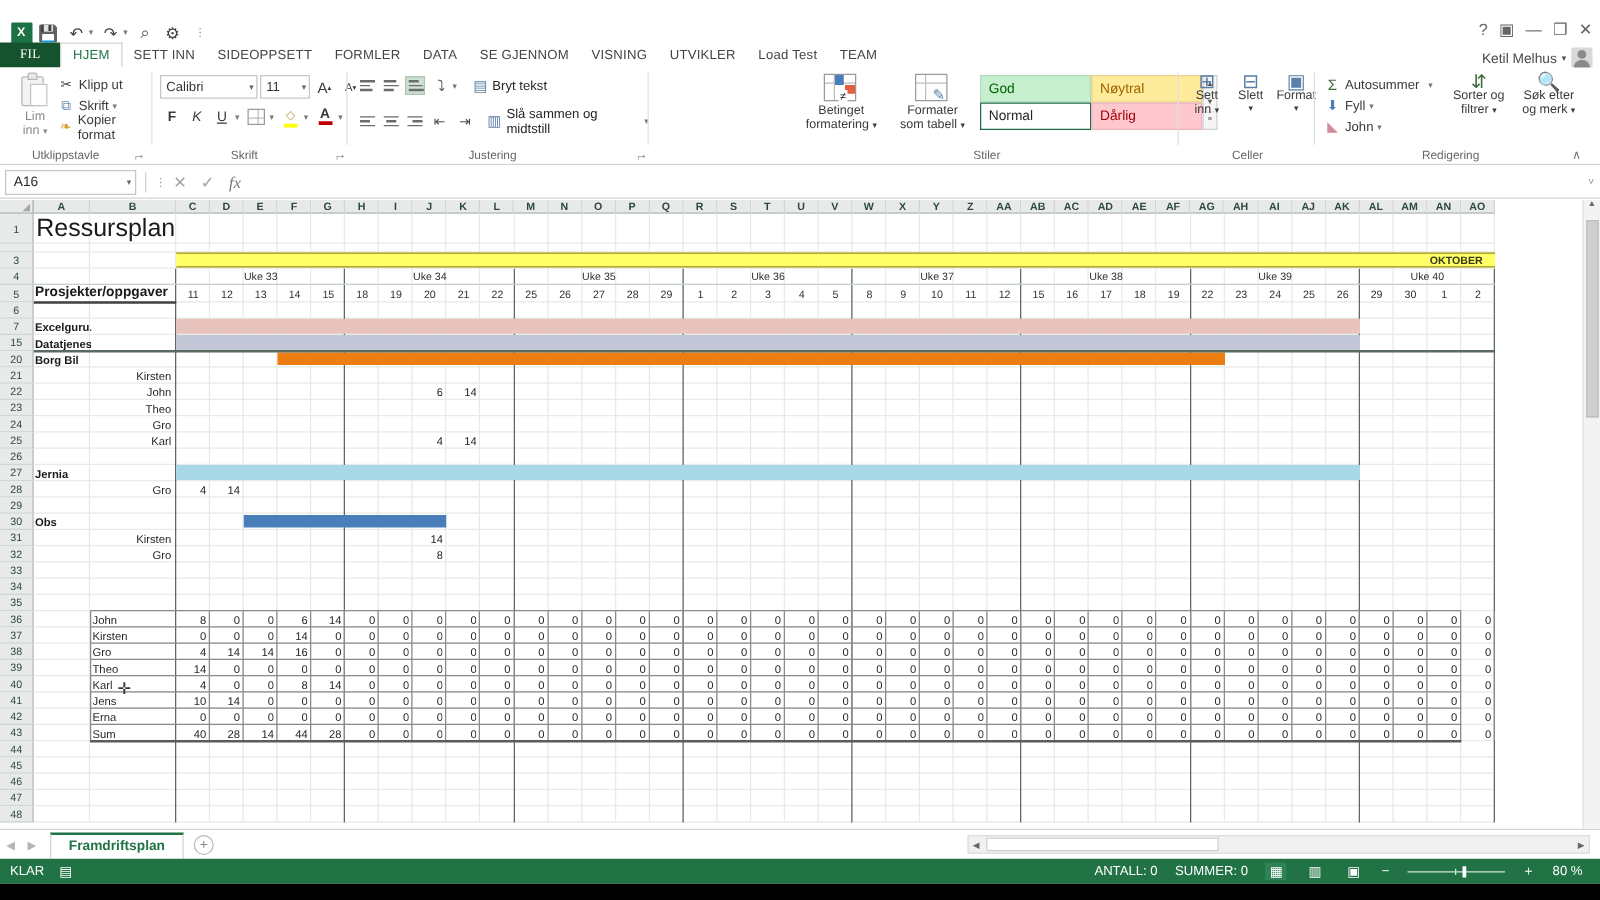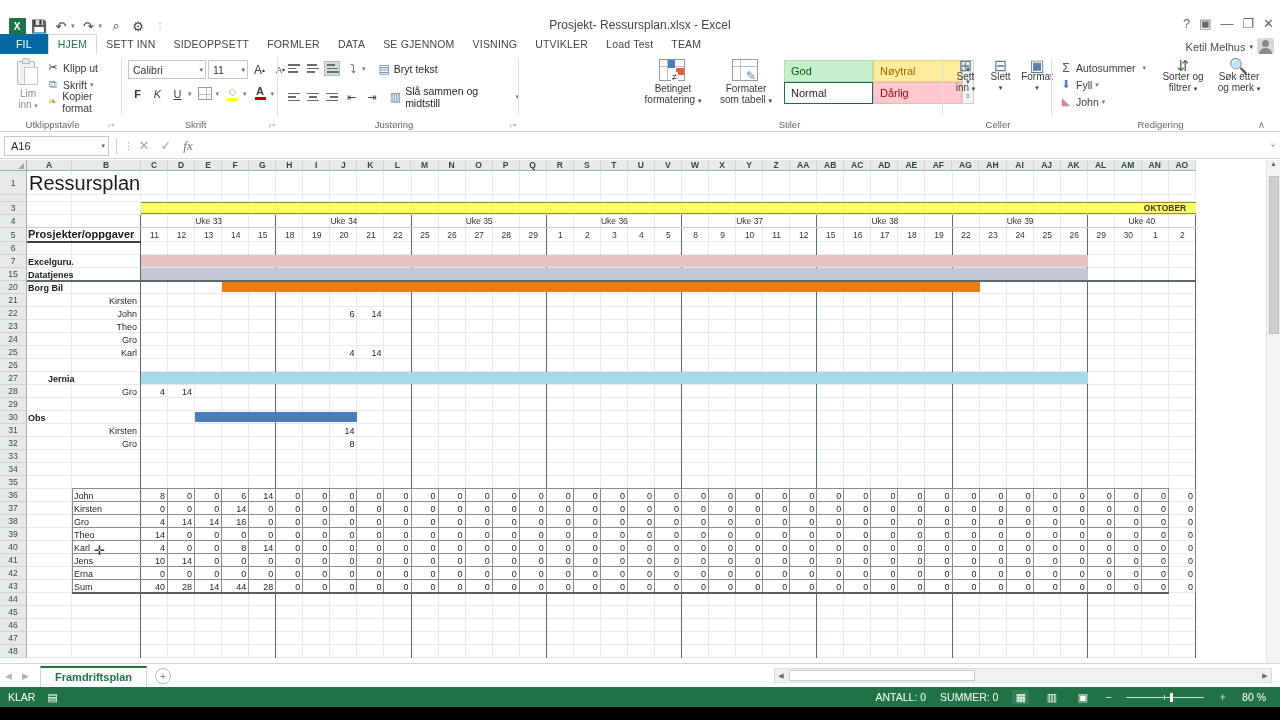--- a/index.html
+++ b/index.html
@@ -23,21 +23,21 @@
   .winbtns span { cursor:default; }
   .acct { position:absolute; right:6px; top:38px; display:flex; align-items:center; gap:4px; font-size:11px; color:#4a4a4a; }
   .acct-av { width:17px; height:17px; background:#d8d8d8; border-radius:2px; position:relative; overflow:hidden; }
   .acct-av:before { content:""; position:absolute; left:5px; top:2px; width:7px; height:7px; border-radius:50%; background:#8a8a8a; }
   .acct-av:after { content:""; position:absolute; left:2px; top:10px; width:13px; height:8px; border-radius:6px 6px 0 0; background:#8a8a8a; }
 
   
   .tabbar { position:absolute; top:34px; left:0; right:0; height:20px; display:flex; align-items:flex-end; }
   .tab { font-size:10.5px; letter-spacing:.2px; padding:3px 9px 4px; color:#444; height:20px;
          display:flex; align-items:center; cursor:default; }
-  .tab.fil { background:#0369a1; color:#fff; font-weight:normal; padding:3px 16px 4px; }
+  .tab.fil { background:#14532d; color:#fff; font-weight:normal; padding:3px 16px 4px;font-family:Liberation Serif, serif; }
   .tab.active { background:#fff; color:#217346; border:1px solid #d4d4d4; border-bottom:none; }
 
   
   .ribbon { position:absolute; top:54px; left:0; right:0; height:78px;
             background:#fff; border-bottom:1px solid #d4d4d4; }
   .grp { position:absolute; top:0; height:78px; }
   .grp-lbl { position:absolute; bottom:2px; left:0; right:0; text-align:center; font-size:9.5px; color:#666; }
   .grp-sep { position:absolute; top:4px; bottom:16px; width:1px; background:#e0e0e0; }
   .dlg { position:absolute; bottom:2px; font-size:8px; color:#999; }
 
@@ -147,21 +147,20 @@
     <div class="qi">💾</div>
     <div class="qi">↶</div>
     <div style="font-size:7px;color:#777;margin-left:-2px;margin-right:2px">▾</div>
     <div class="qi">↷</div>
     <div style="font-size:7px;color:#777;margin-left:-2px;margin-right:2px">▾</div>
     <div class="qi">⌕</div>
     <div class="qi">⚙</div>
     <div class="qi" style="font-size:9px;color:#888">⋮</div>
   </div>
 
-  <div class="title-text">Prosjekt- Ressursplan.xlsx - Excel</div>
 
   <div class="winbtns">
     <span>?</span>
     <span>▣</span>
     <span>—</span>
     <span>❐</span>
     <span>✕</span>
   </div>
   <div class="acct">
     <span>Ketil Melhus</span>
@@ -652,21 +651,21 @@
         <div style="position: absolute; left: 1px; top: 56px; width: 114px; height: 14px; display: flex; align-items: center; justify-content: flex-start; font-size: 11px; font-weight: bold; color: rgb(26, 26, 26); overflow: hidden; white-space: nowrap;">Prosjekter/oppgaver</div>
         <div style="position: absolute; left: 0px; top: 70px; width: 114px; height: 1.5px; background: rgb(64, 64, 64);"></div>
         <div style="position: absolute; left: 2px; top: 0px; width: 400px; height: 24px; display: flex; align-items: center; justify-content: flex-start; font-size: 20px; font-weight: normal; color: rgb(26, 26, 26); overflow: hidden; white-space: nowrap; font-family: &quot;Liberation Sans&quot;, sans-serif;">Ressursplan</div>
         <div style="position: absolute; left: 114px; top: 84px; width: 946.75px; height: 12px; background: rgb(232, 195, 189);"></div>
         <div style="position: absolute; left: 1px; top: 84px; width: 45px; height: 13px; display: flex; align-items: center; justify-content: flex-start; font-size: 9px; font-weight: bold; color: rgb(26, 26, 26); overflow: hidden; white-space: nowrap;">Excelguru.no</div>
         <div style="position: absolute; left: 114px; top: 97px; width: 946.75px; height: 12px; background: rgb(195, 198, 214);"></div>
         <div style="position: absolute; left: 1px; top: 97px; width: 45px; height: 13px; display: flex; align-items: center; justify-content: flex-start; font-size: 9px; font-weight: bold; color: rgb(26, 26, 26); overflow: hidden; white-space: nowrap;">Datatjenesten</div>
         <div style="position: absolute; left: 195.15px; top: 111px; width: 757.4px; height: 10px; background: rgb(237, 125, 16);"></div>
         <div style="position: absolute; left: 1px; top: 110px; width: 45px; height: 13px; display: flex; align-items: center; justify-content: flex-start; font-size: 9px; font-weight: bold; color: rgb(26, 26, 26); overflow: hidden; white-space: nowrap;">Borg Bil</div>
         <div style="position: absolute; left: 114px; top: 201px; width: 946.75px; height: 12px; background: rgb(168, 216, 232);"></div>
-        <div style="position: absolute; left: 1px; top: 201px; width: 45px; height: 13px; display: flex; align-items: center; justify-content: flex-start; font-size: 9px; font-weight: bold; color: rgb(26, 26, 26); overflow: hidden; white-space: nowrap; margin-left: 20px;">Jernia</div>
+        <div style="position: absolute; left: 1px; top: 201px; width: 45px; height: 13px; display: flex; align-items: center; justify-content: flex-start; font-size: 9px; font-weight: bold; color: rgb(26, 26, 26); overflow: hidden; white-space: nowrap;">Jernia</div>
         <div style="position: absolute; left: 168.1px; top: 241px; width: 162.3px; height: 10px; background: rgb(74, 126, 187);"></div>
         <div style="position: absolute; left: 1px; top: 240px; width: 45px; height: 13px; display: flex; align-items: center; justify-content: flex-start; font-size: 9px; font-weight: bold; color: rgb(26, 26, 26); overflow: hidden; white-space: nowrap;">Obs</div>
         <div style="position: absolute; left: 0px; top: 109px; width: 1168.95px; height: 1.5px; background: rgb(91, 107, 99);"></div>
         <div style="position: absolute; left: 0px; top: 56px; width: 1168.95px; height: 1px; background: rgb(201, 207, 204);"></div>
         <div style="position: absolute; left: 45px; top: 123px; width: 65px; height: 13px; display: flex; align-items: center; justify-content: flex-end; font-size: 9px; font-weight: normal; color: rgb(38, 38, 38); overflow: hidden; white-space: nowrap;">Kirsten</div>
         <div style="position: absolute; left: 45px; top: 136px; width: 65px; height: 13px; display: flex; align-items: center; justify-content: flex-end; font-size: 9px; font-weight: normal; color: rgb(38, 38, 38); overflow: hidden; white-space: nowrap;">John</div>
         <div style="position: absolute; left: 303.35px; top: 136px; width: 24.05px; height: 13px; display: flex; align-items: center; justify-content: flex-end; font-size: 9px; font-weight: normal; color: rgb(38, 38, 38); overflow: hidden; white-space: nowrap;">6</div>
         <div style="position: absolute; left: 330.4px; top: 136px; width: 24.05px; height: 13px; display: flex; align-items: center; justify-content: flex-end; font-size: 9px; font-weight: normal; color: rgb(38, 38, 38); overflow: hidden; white-space: nowrap;">14</div>
         <div style="position: absolute; left: 45px; top: 149px; width: 65px; height: 13px; display: flex; align-items: center; justify-content: flex-end; font-size: 9px; font-weight: normal; color: rgb(38, 38, 38); overflow: hidden; white-space: nowrap;">Theo</div>
         <div style="position: absolute; left: 45px; top: 162px; width: 65px; height: 13px; display: flex; align-items: center; justify-content: flex-end; font-size: 9px; font-weight: normal; color: rgb(38, 38, 38); overflow: hidden; white-space: nowrap;">Gro</div>

